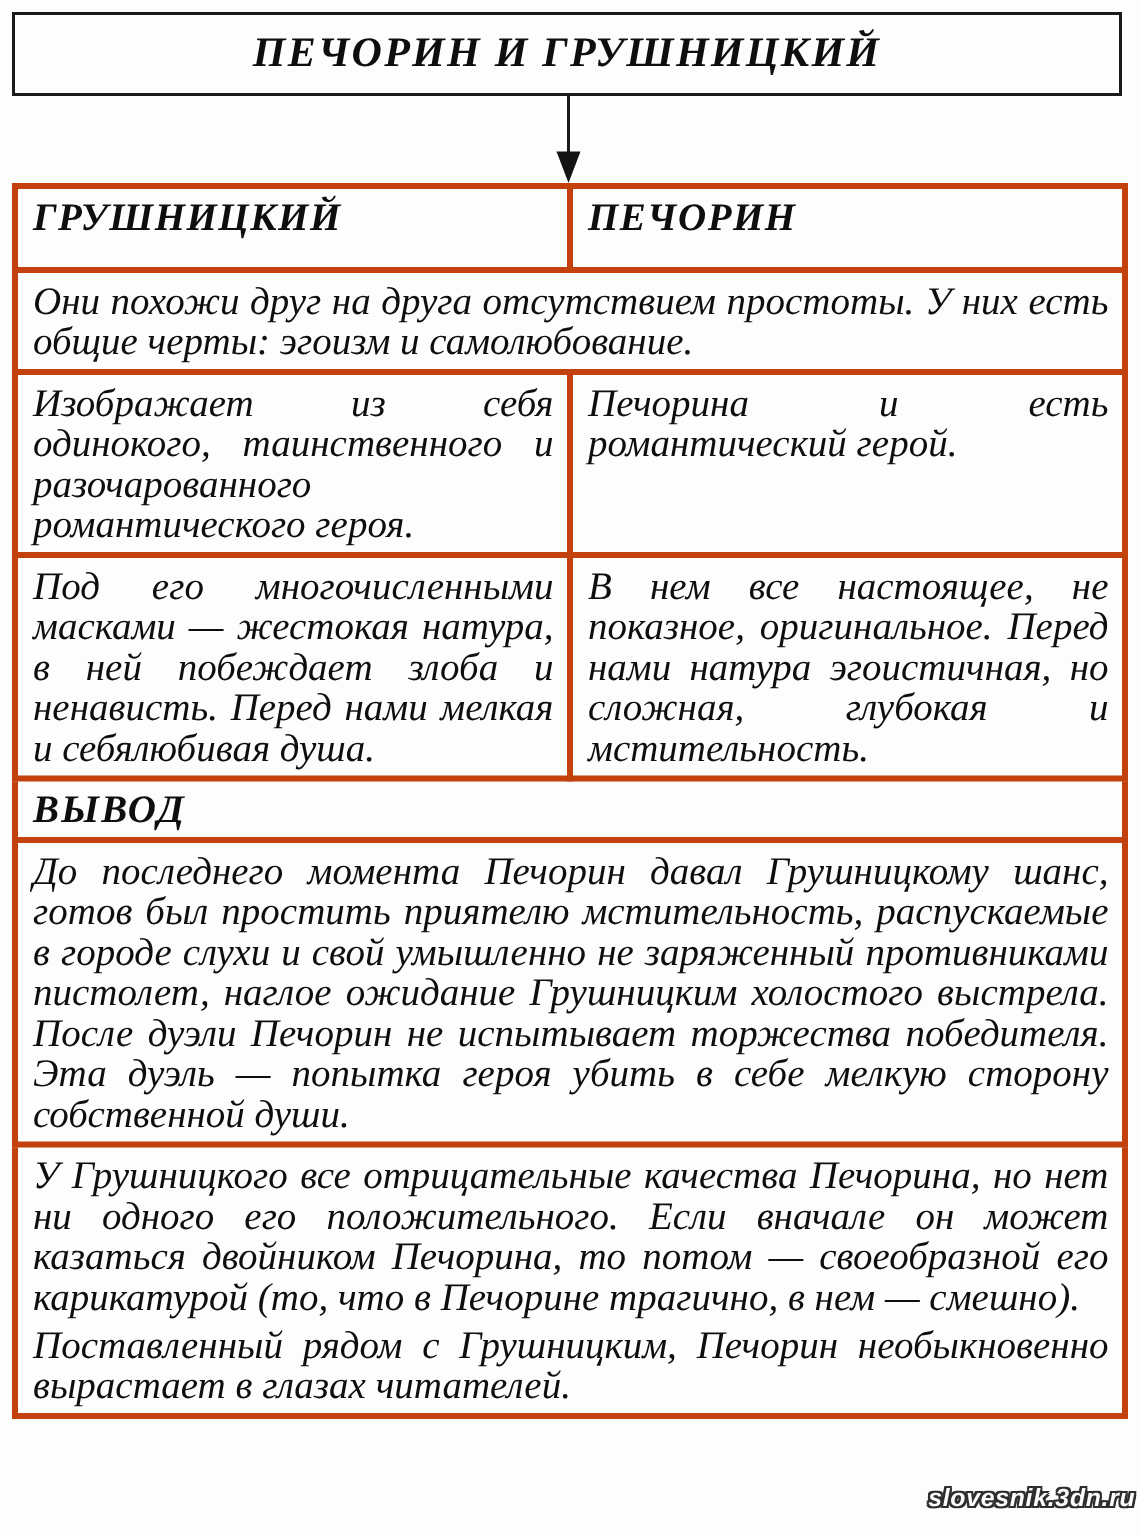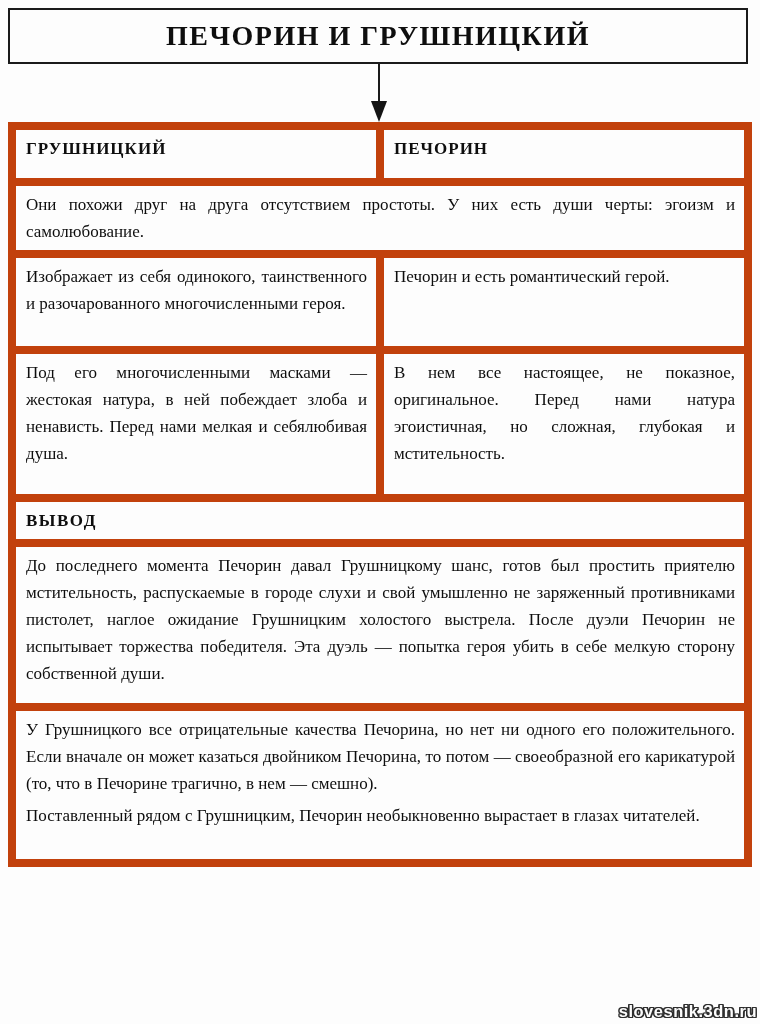--- a/index.html
+++ b/index.html
@@ -10,20 +10,21 @@
     background: #fdfdfd;
     overflow: hidden;
     font-family: "Liberation Serif", "DejaVu Serif", serif;
     color: #0e0e0e;
     position: relative;
   }
   .page {
     position: relative;
     width: 760px;
     height: 1024px;
+    font-style: italic;
   }
   
   .title-box {
     position: absolute;
     left: 8px;
     top: 8px;
     width: 740px;
     height: 56px;
     border: 2.5px solid #1b1b1b;
     box-sizing: border-box;
@@ -67,25 +68,25 @@
   
   table.cmp {
     position: absolute;
     left: 8px;
     top: 122px;
     width: 744px;
     border-collapse: collapse;
     table-layout: fixed;
   }
   table.cmp td {
-    border: 8px solid #c2410c;
+    border: 4px solid #c2410c;
     box-sizing: border-box;
     vertical-align: top;
     padding: 5px 9px 5px 10px;
-    font-size: 17px;
+    font-size: 26px;
     line-height: 27px;
     text-align: justify;
   }
   td.col-header {
     text-align: center;
     vertical-align: middle;
     font-weight: bold;
     font-size: 23px;
     letter-spacing: 1px;
     height: 56px;
@@ -106,21 +107,21 @@
   tr.row-4 td        { height: 96px; }
   tr.row-5 td        { height: 148px; }
   tr.row-duel-text td { height: 164px; }
   tr.row-concl-text td { height: 156px; }
   td p { margin: 0; }
   td p + p { margin-top: 5px; }
   
   .watermark {
     position: absolute;
     right: 3px;
-    bottom: 3px;
+    bottom: 15px;
     font-family: "Liberation Sans", "DejaVu Sans", sans-serif;
     font-weight: bold;
     font-size: 16.5px;
     letter-spacing: 0.5px;
     color: #fcfcfc;
     text-shadow:
       -1.4px -1.4px 0 #2e2e2e,
        1.4px -1.4px 0 #2e2e2e,
       -1.4px  1.4px 0 #2e2e2e,
        1.4px  1.4px 0 #2e2e2e,
@@ -145,28 +146,28 @@
   </div>
 
   <table class="cmp">
     <tbody>
       <tr class="row-header">
         <td class="col-header">ГРУШНИЦКИЙ</td>
         <td class="col-header">ПЕЧОРИН</td>
       </tr>
 
       <tr class="row-common">
-        <td colspan="2">Они похожи друг на друга отсутствием простоты. У них есть души черты: эгоизм и самолюбование.</td>
+        <td colspan="2">Они похожи друг на друга отсутствием простоты. У них есть общие черты: эгоизм и самолюбование.</td>
       </tr>
 
 
 
       <tr class="row-4">
-        <td>Изображает из себя одинокого, таинственного и разочарованного многочисленными героя.</td>
-        <td>Печорин и есть романтический герой.</td>
+        <td>Изображает из себя одинокого, таинственного и разочарованного романтического героя.</td>
+        <td>Печорина и есть романтический герой.</td>
       </tr>
 
       <tr class="row-5">
         <td>Под его многочисленными масками — жестокая натура, в ней побеждает злоба и ненависть. Перед нами мелкая и себялюбивая душа.</td>
         <td>В нем все настоящее, не показное, оригинальное. Перед нами натура эгоистичная, но сложная, глубокая и мстительность.</td>
       </tr>
 
       <tr class="row-duel-header">
         <td colspan="2" class="section-header">ВЫВОД</td>
       </tr>

